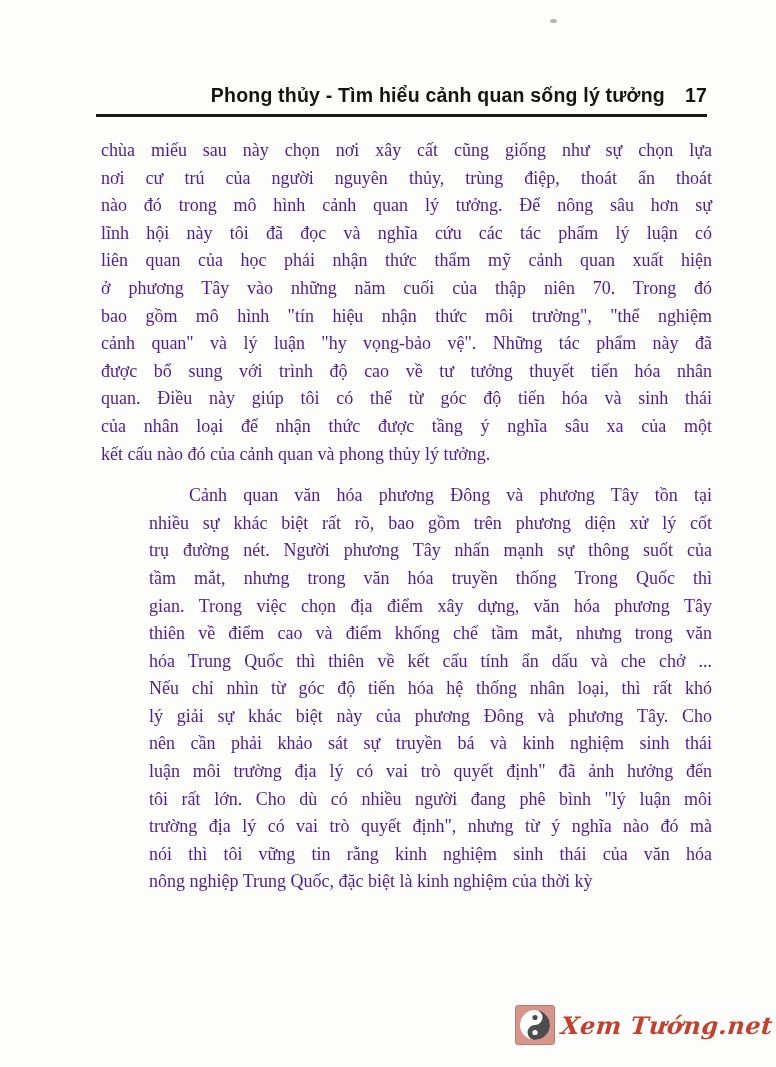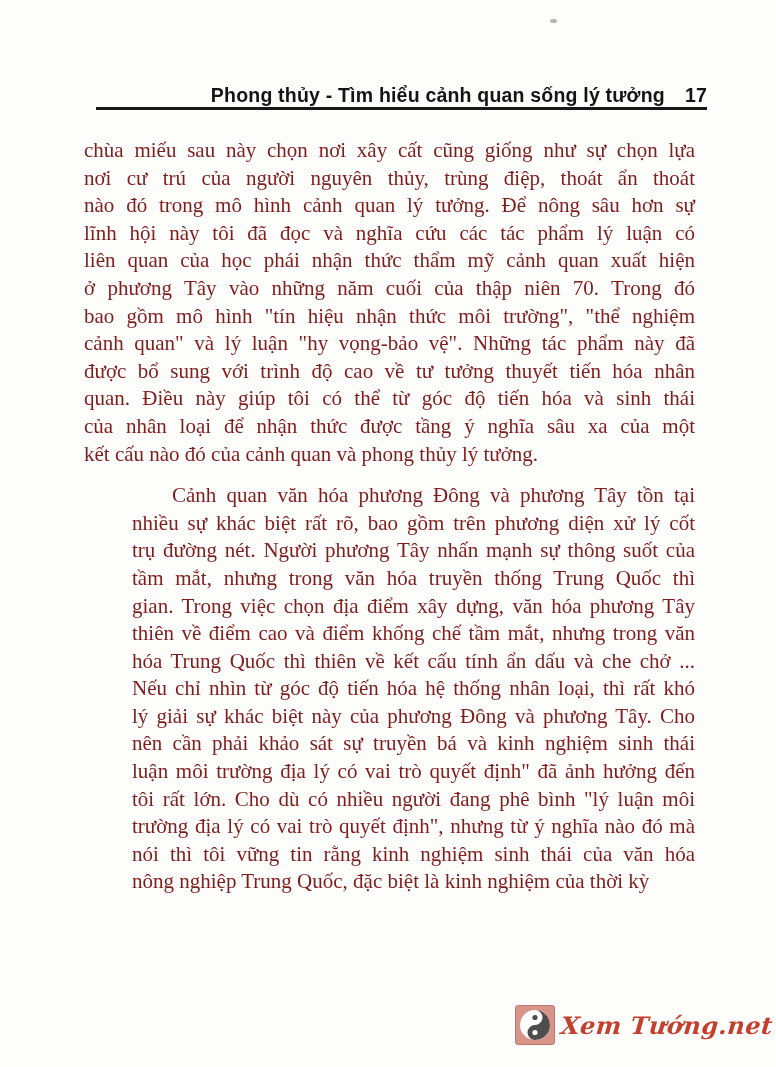--- a/index.html
+++ b/index.html
@@ -30,37 +30,38 @@
   
   .header {
     position: absolute;
     left: 96px;
     top: 84px;
     width: 611px;
     display: flex;
     justify-content: flex-end;
     align-items: baseline;
     gap: 20px;
+    padding-bottom: 7px;
     border-bottom: 3px solid #181818;
     font-family: "Liberation Sans", sans-serif;
     font-weight: bold;
     font-size: 19.5px;
     letter-spacing: 0.2px;
     color: #141414;
   }
 
   
   .body-text {
     position: absolute;
-    left: 84px;
+    left: 101px;
     top: 137px;
     width: 611px;
-    font-size: 21px;
+    font-size: 18px;
     line-height: 27.6px;
-    color: #7f1d1d;
+    color: #4c1d95;
   }
   .para { margin: 0; }
   .para + .para { margin-top: 14px; margin-left: 48px; }
   .line {
     text-align: justify;
     text-align-last: justify;
   }
   .line.last { text-align-last: left; }
   .para.indented .line:first-child { text-indent: 40px; }
 
@@ -113,21 +114,21 @@
         <div class="line">cảnh quan" và lý luận "hy vọng-bảo vệ". Những tác phẩm này đã</div>
         <div class="line">được bổ sung với trình độ cao về tư tưởng thuyết tiến hóa nhân</div>
         <div class="line">quan. Điều này giúp tôi có thể từ góc độ tiến hóa và sinh thái</div>
         <div class="line">của nhân loại để nhận thức được tầng ý nghĩa sâu xa của một</div>
         <div class="line last">kết cấu nào đó của cảnh quan và phong thủy lý tưởng.</div>
       </div>
     <div class="para indented">
         <div class="line">Cảnh quan văn hóa phương Đông và phương Tây tồn tại</div>
         <div class="line">nhiều sự khác biệt rất rõ, bao gồm trên phương diện xử lý cốt</div>
         <div class="line">trụ đường nét. Người phương Tây nhấn mạnh sự thông suốt của</div>
-        <div class="line">tầm mắt, nhưng trong văn hóa truyền thống Trung Quốc thì</div>
+        <div class="line">tầm mắt, nhưng trong văn hóa truyền thống Trong Quốc thì</div>
         <div class="line">gian. Trong việc chọn địa điểm xây dựng, văn hóa phương Tây</div>
         <div class="line">thiên về điểm cao và điểm khống chế tầm mắt, nhưng trong văn</div>
         <div class="line">hóa Trung Quốc thì thiên về kết cấu tính ẩn dấu và che chở ...</div>
         <div class="line">Nếu chỉ nhìn từ góc độ tiến hóa hệ thống nhân loại, thì rất khó</div>
         <div class="line">lý giải sự khác biệt này của phương Đông và phương Tây. Cho</div>
         <div class="line">nên cần phải khảo sát sự truyền bá và kinh nghiệm sinh thái</div>
         <div class="line">luận môi trường địa lý có vai trò quyết định" đã ảnh hưởng đến</div>
         <div class="line">tôi rất lớn. Cho dù có nhiều người đang phê bình "lý luận môi</div>
         <div class="line">trường địa lý có vai trò quyết định", nhưng từ ý nghĩa nào đó mà</div>
         <div class="line">nói thì tôi vững tin rằng kinh nghiệm sinh thái của văn hóa</div>

